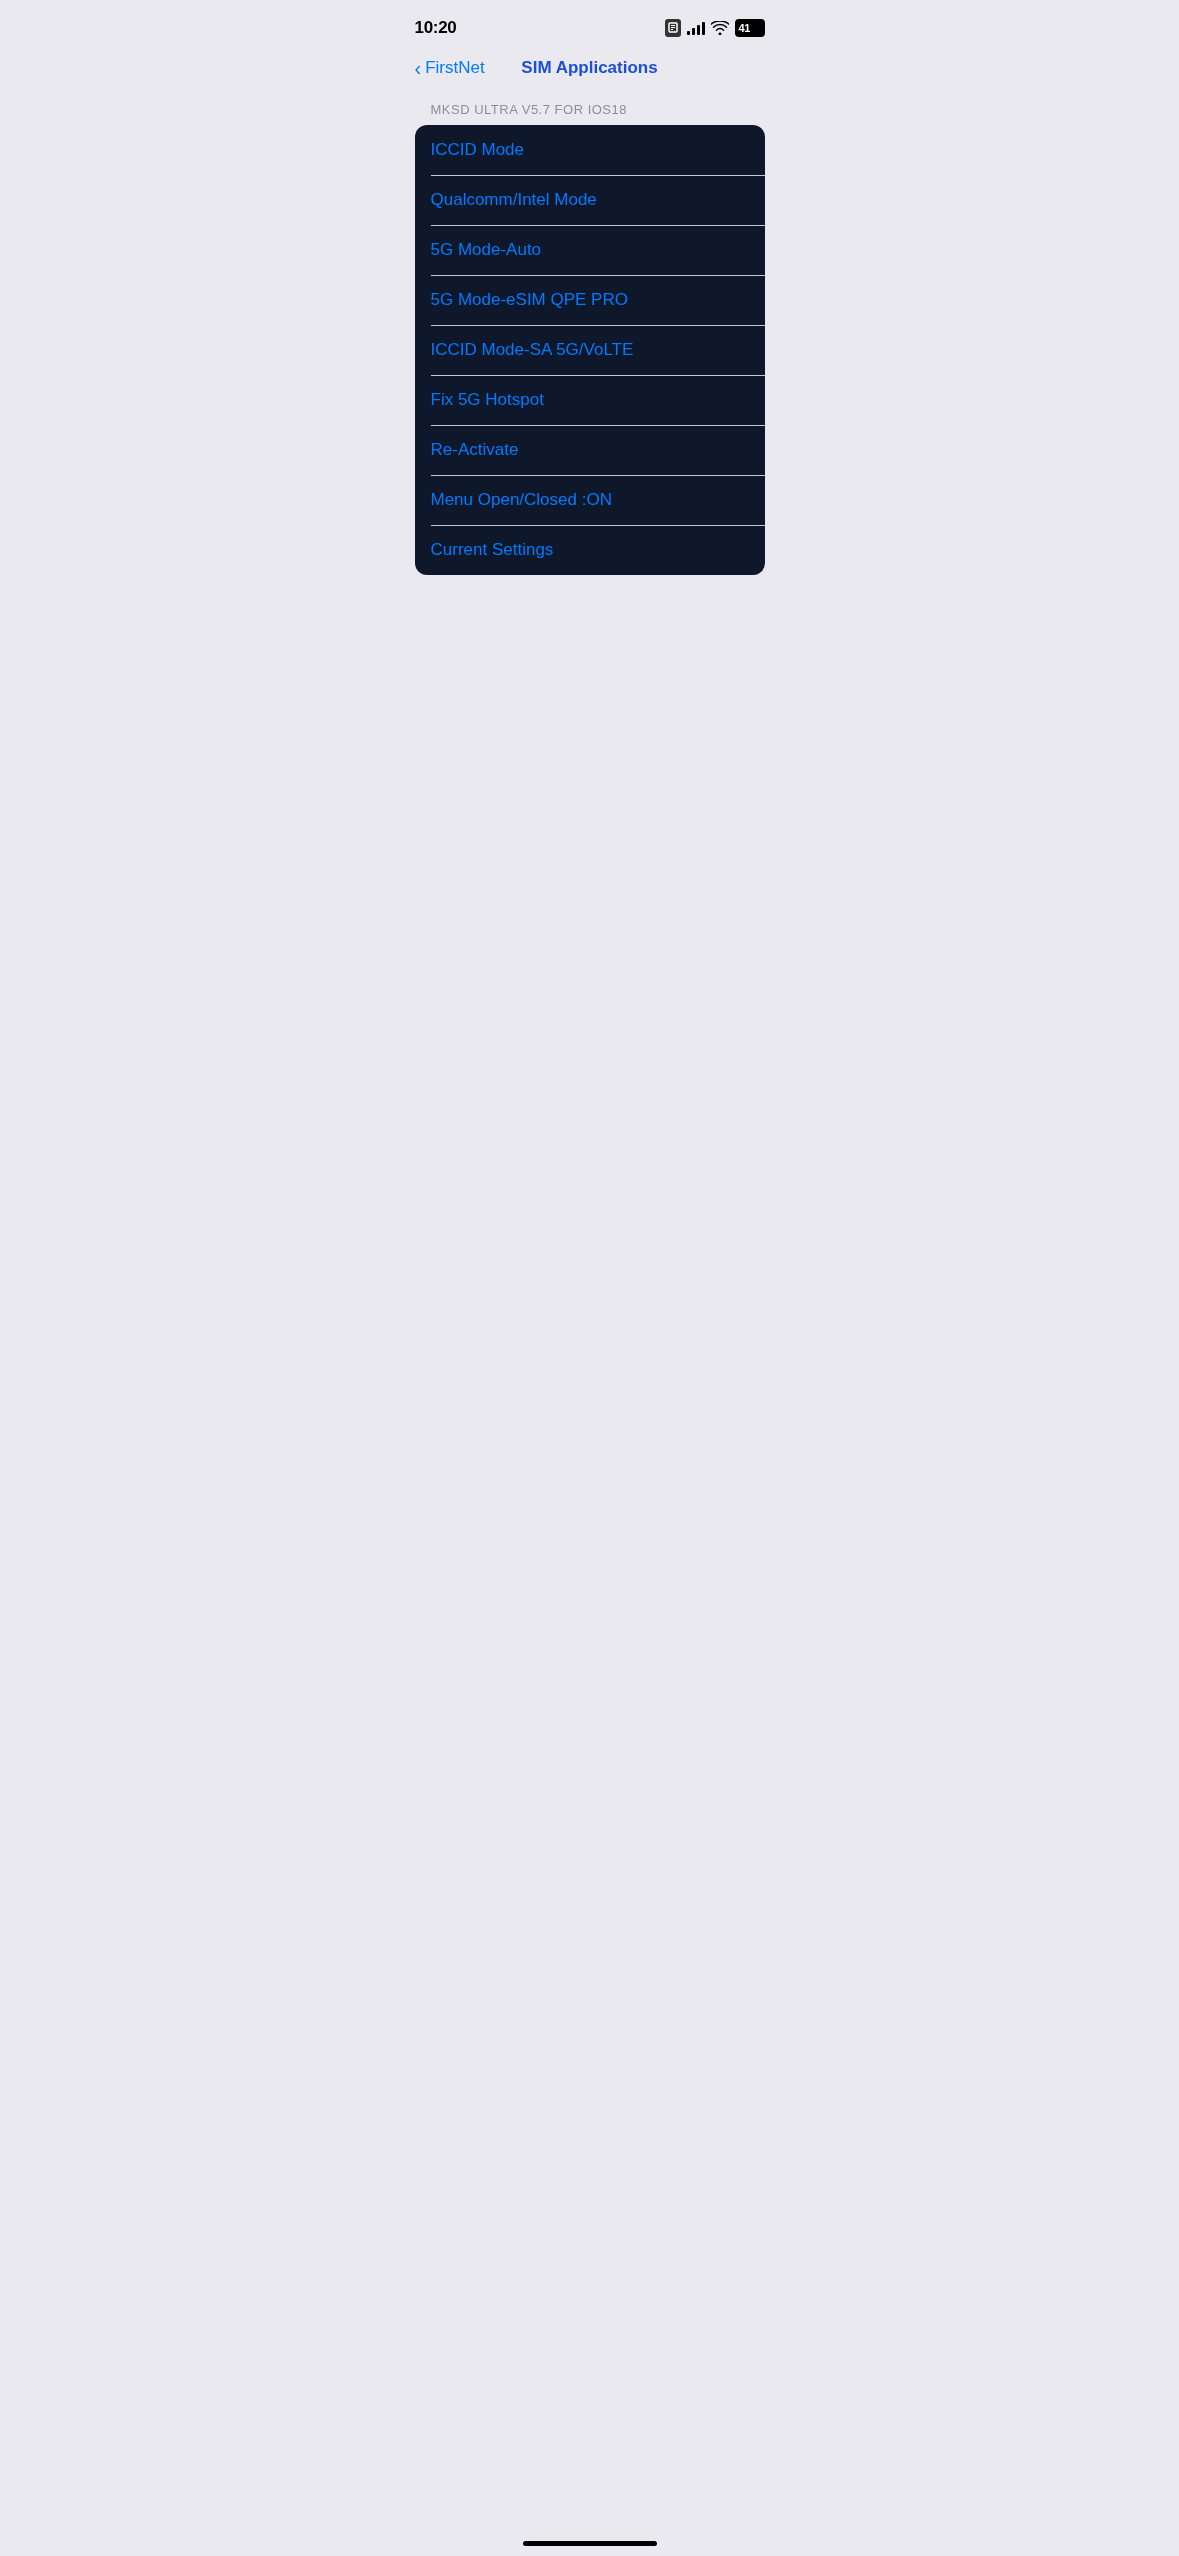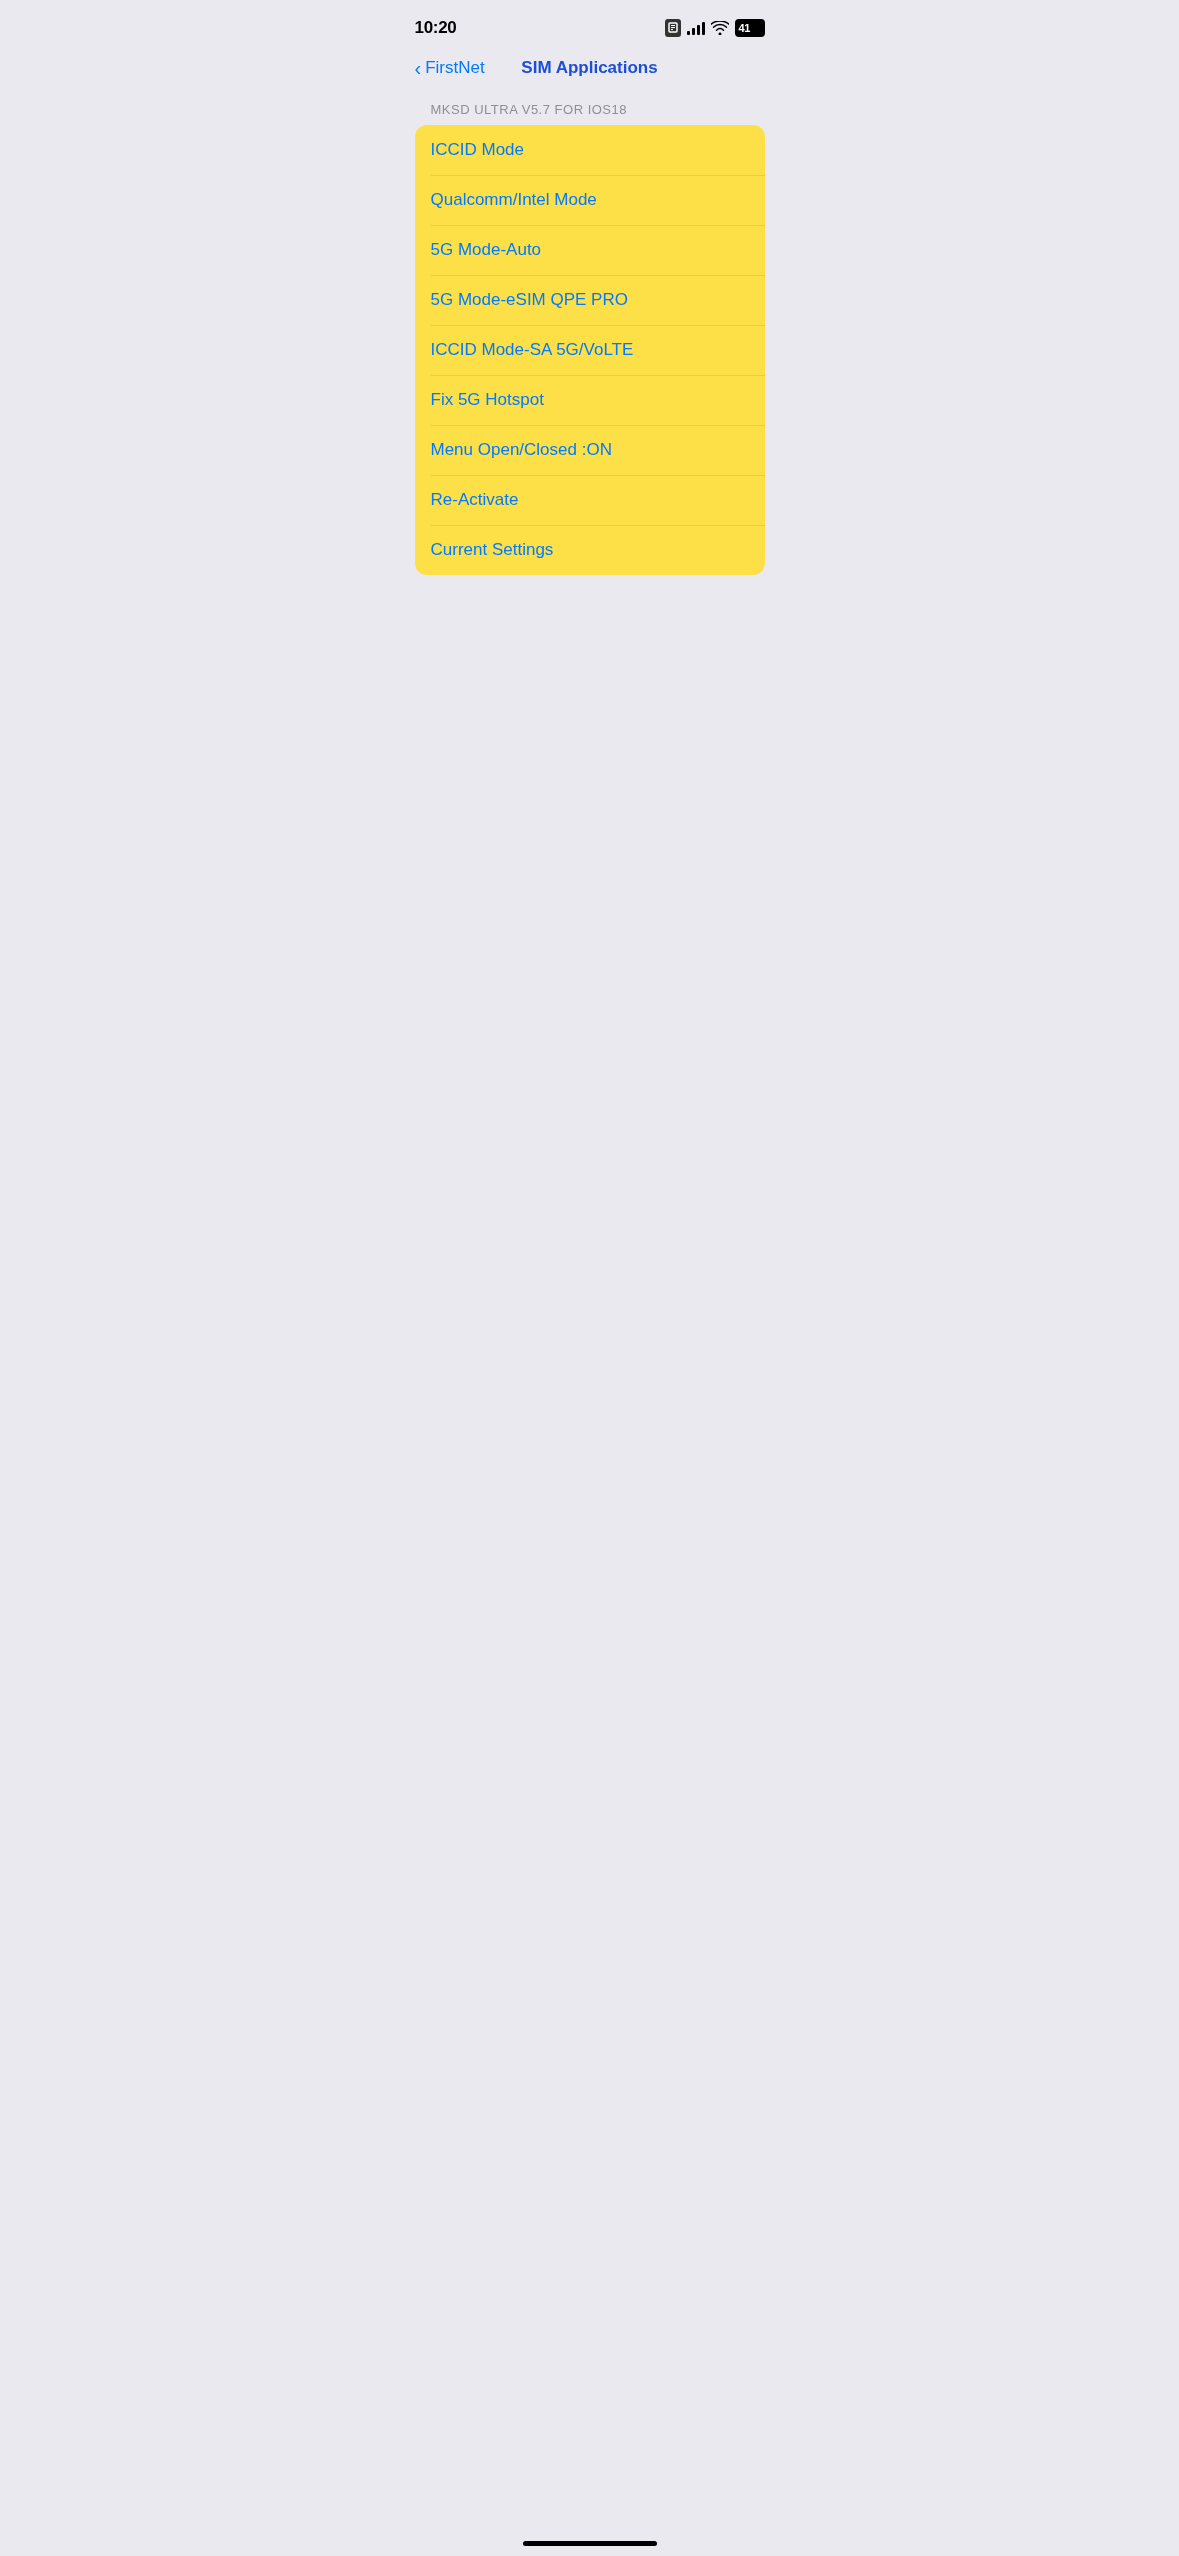--- a/index.html
+++ b/index.html
@@ -147,21 +147,21 @@
     .section-header {
       font-size: 13px;
       font-weight: 400;
       color: #8e8e93;
       text-transform: uppercase;
       letter-spacing: 0.5px;
       padding: 0 16px 8px 16px;
     }
 
     .list-container {
-      background: #fde047;
+      background: #0f172a;
       border-radius: 12px;
       overflow: hidden;
     }
 
     .list-item {
       display: flex;
       align-items: center;
       padding: 13px 16px;
       min-height: 50px;
       cursor: pointer;
@@ -265,24 +265,24 @@
       <div class="list-item">
         <span class="list-item-label">5G Mode-eSIM QPE PRO</span>
       </div>
       <div class="list-item">
         <span class="list-item-label">ICCID Mode-SA 5G/VoLTE</span>
       </div>
       <div class="list-item">
         <span class="list-item-label">Fix 5G Hotspot</span>
       </div>
       <div class="list-item">
+        <span class="list-item-label">Re-Activate</span>
+      </div>
+      <div class="list-item">
         <span class="list-item-label">Menu Open/Closed :ON</span>
-      </div>
-      <div class="list-item">
-        <span class="list-item-label">Re-Activate</span>
       </div>
       <div class="list-item">
         <span class="list-item-label">Current Settings</span>
       </div>
     </div>
 </div>
 
 <div class="home-indicator">
   <div class="home-bar"></div>
 </div>

